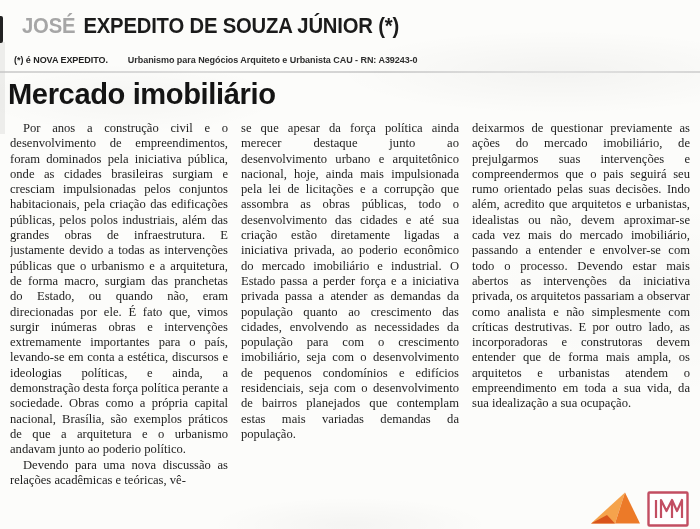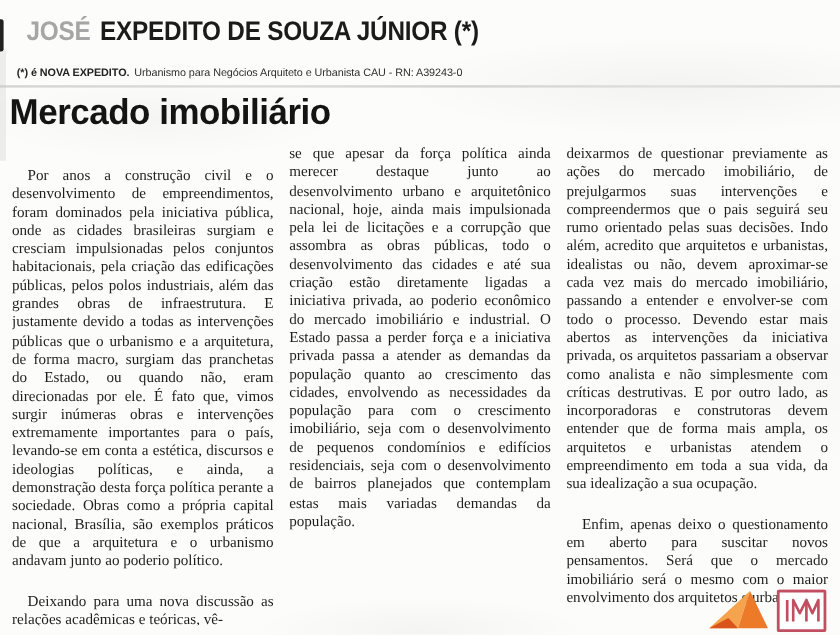--- a/index.html
+++ b/index.html
@@ -31,40 +31,40 @@
     font-size:22.5px; font-weight:700; letter-spacing:-.2px;
     white-space:nowrap; transform:scaleX(.9); transform-origin:left top;
   }
   .kicker .first { color:#a6a6a6; margin-right:9px; }
   .kicker .rest  { color:#1b1b1b; }
   .byline {
     position:absolute; left:14px; top:55px;
     font-size:9px; color:#2e2e2e; white-space:nowrap; letter-spacing:-.05px;
   }
   .byline .b { font-weight:700; color:#222; }
-  .byline .r { font-weight:400; margin-left:4px; }
+  .byline .r { font-weight:700; margin-left:20px; }
   .rule {
     position:absolute; top:71px; left:0; width:700px; height:2px; opacity:.7;
     background:linear-gradient(90deg,#c3c3c3 0%,#cecece 28%,#c0c0c0 55%,#d8d8d8 80%,#c8c8c8 100%);
   }
   .title {
     position:absolute; left:8px; top:77px;
     font-size:30px; font-weight:700; color:#141414; letter-spacing:-.4px;
     transform:scaleX(.97); transform-origin:left top; white-space:nowrap;
   }
   .article {
     position:absolute; left:10px; top:121px; width:680px; height:400px;
     display:flex; gap:13px;
     font-family:"Liberation Serif", serif;
     font-size:12.6px; line-height:15.3px; color:#1d1d1d;
     text-align:justify;
   }
   .col { flex:1 1 0; overflow:hidden; min-width:0; }
   .col p { margin:0; }
-  .col p.indent { text-indent:13px;margin-top:18px; }
+  .col p.indent { text-indent:13px; }
   .pyramid-logo  { position:absolute; left:591px; top:491px; }
   .monogram-badge{ position:absolute; left:647px; top:491px; }
 </style>
 </head>
 <body>
 
 <div class="texture"></div>
 <div class="artifact-top"></div>
 <div class="artifact-smudge"></div>
 
@@ -76,28 +76,27 @@
   <span class="b">(*) é NOVA EXPEDITO.</span><span class="r">Urbanismo para Negócios Arquiteto e Urbanista CAU - RN: A39243-0</span>
 </div>
 
 <div class="rule"></div>
 
 <h1 class="title" style="margin:0;">Mercado imobiliário</h1>
 
 <div class="article">
   <div class="col">
     <p class="indent">Por anos a construção civil e o desenvolvimento de empreendimentos, foram dominados pela iniciativa pública, onde as cidades brasileiras surgiam e cresciam impulsionadas pelos conjuntos habitacionais, pela criação das edificações públicas, pelos polos industriais, além das grandes obras de infraestrutura. E justamente devido a todas as intervenções públicas que o urbanismo e a arquitetura, de forma macro, surgiam das pranchetas do Estado, ou quando não, eram direcionadas por ele. É fato que, vimos surgir inúmeras obras e intervenções extremamente importantes para o país, levando-se em conta a estética, discursos e ideologias políticas, e ainda, a demonstração desta força política perante a sociedade. Obras como a própria capital nacional, Brasília, são exemplos práticos de que a arquitetura e o urbanismo andavam junto ao poderio político.</p>
-    <p class="indent">Deixando para uma nova discussão as relações acadêmicas e teóricas, vê-</p>
+    <p class="indent">Devendo para uma nova discussão as relações acadêmicas e teóricas, vê-</p>
   </div>
   <div class="col">
     <p>se que apesar da força política ainda merecer destaque junto ao desenvolvimento urbano e arquitetônico nacional, hoje, ainda mais impulsionada pela lei de licitações e a corrupção que assombra as obras públicas, todo o desenvolvimento das cidades e até sua criação estão diretamente ligadas a iniciativa privada, ao poderio econômico do mercado imobiliário e industrial. O Estado passa a perder força e a iniciativa privada passa a atender as demandas da população quanto ao crescimento das cidades, envolvendo as necessidades da população para com o crescimento imobiliário, seja com o desenvolvimento de pequenos condomínios e edifícios residenciais, seja com o desenvolvimento de bairros planejados que contemplam estas mais variadas demandas da população.</p>
   </div>
   <div class="col">
     <p>deixarmos de questionar previamente as ações do mercado imobiliário, de prejulgarmos suas intervenções e compreendermos que o pais seguirá seu rumo orientado pelas suas decisões. Indo além, acredito que arquitetos e urbanistas, idealistas ou não, devem aproximar-se cada vez mais do mercado imobiliário, passando a entender e envolver-se com todo o processo. Devendo estar mais abertos as intervenções da iniciativa privada, os arquitetos passariam a observar como analista e não simplesmente com críticas destrutivas. E por outro lado, as incorporadoras e construtoras devem entender que de forma mais ampla, os arquitetos e urbanistas atendem o empreendimento em toda a sua vida, da sua idealização a sua ocupação.</p>
-    <p class="indent">Enfim, apenas deixo o questionamento em aberto para suscitar novos pensamentos. Será que o mercado imobiliário será o mesmo com o maior envolvimento dos arquitetos e urbanistas.</p>
   </div>
 </div>
 
 <svg class="pyramid-logo" width="52" height="34" viewBox="0 0 52 34">
   <polygon points="0,32.5 34,1.5 24,32.5" fill="#f5a34c"></polygon>
   <polygon points="24,32.5 34,1.5 49,32.5" fill="#ec7a28"></polygon>
   <polygon points="0,32.5 16,24 24,32.5" fill="#d9541b"></polygon>
 </svg>
 
 <svg class="monogram-badge" width="42" height="36" viewBox="0 0 42 36">

